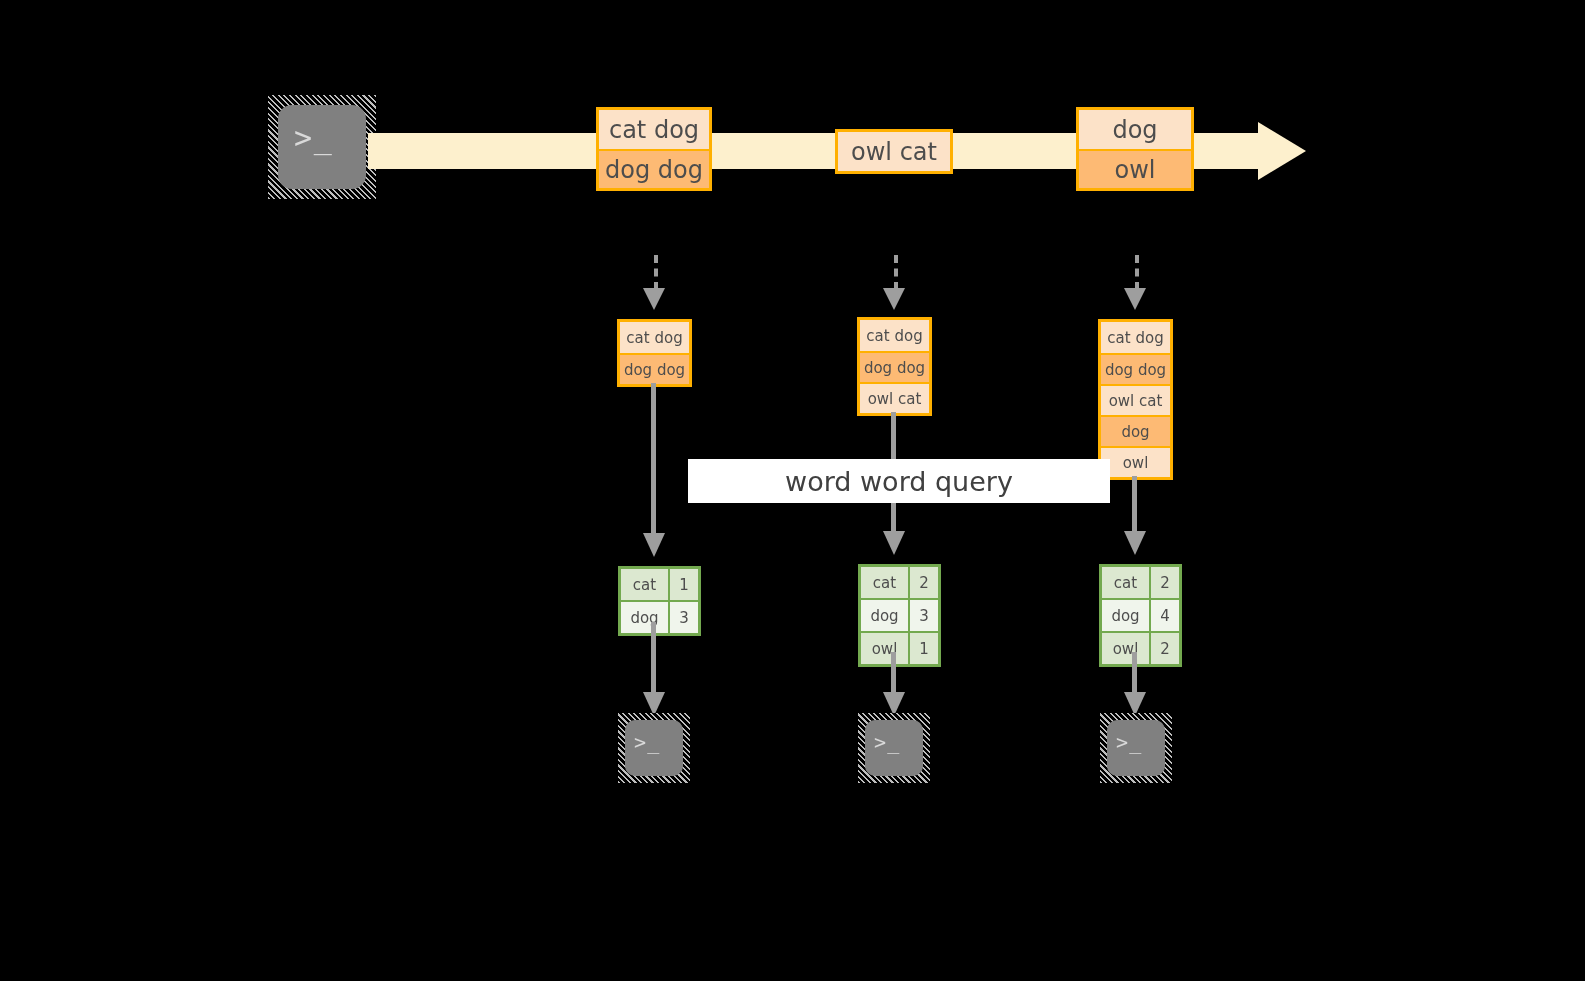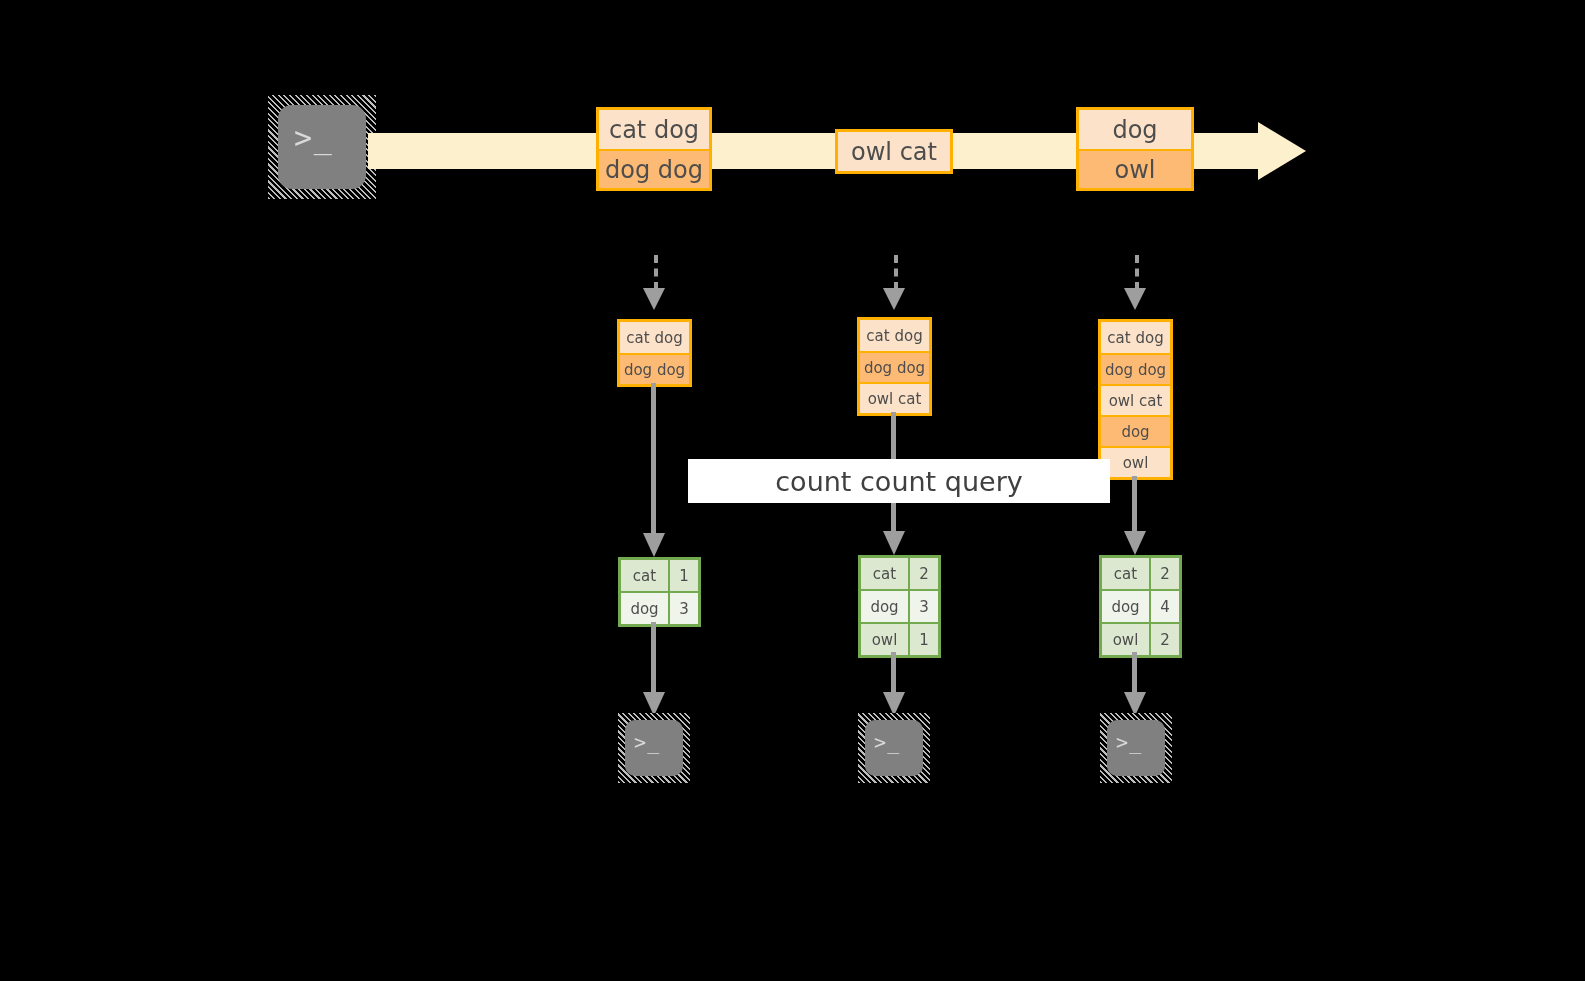--- a/index.html
+++ b/index.html
@@ -92,20 +92,21 @@
   }
 
   
   .restable {
     position: absolute;
     box-sizing: border-box;
     border: 3px solid #73a94f;
     background: #f0f5ec;
     display: flex;
     flex-direction: column;
+    margin-top: 9px;
   }
   .resrow {
     display: flex;
     height: 31px;
     background: #f0f5ec;
   }
   .resrow.alt {
     background: #dce8d0;
   }
   .resrow + .resrow {
@@ -282,15 +283,15 @@
 
   <div class="vline" style="left:1132px; top:652px; width:5px; height:42px;"></div>
   <div class="vhead" style="left:1124px; top:692px; border-width:24px 11px 0 11px;"></div>
 
   <div class="terminal" style="left:1100px; top:713px; width:72px; height:70px;">
     <div class="terminal-hatch"></div>
     <div class="terminal-body" style="left:7px; top:7px; width:58px; height:56px; border-radius:10px;"></div>
     <div class="terminal-glyph" style="left:16px; top:19px; font-size:20px;">&gt;_</div>
   </div>
 
-  <div class="query-label" style="left:688px; top:459px; width:422px; height:44px;">count count query</div>
+  <div class="query-label" style="left:688px; top:459px; width:422px; height:44px;">word word query</div>
 
 </div>
 
 </body></html>

